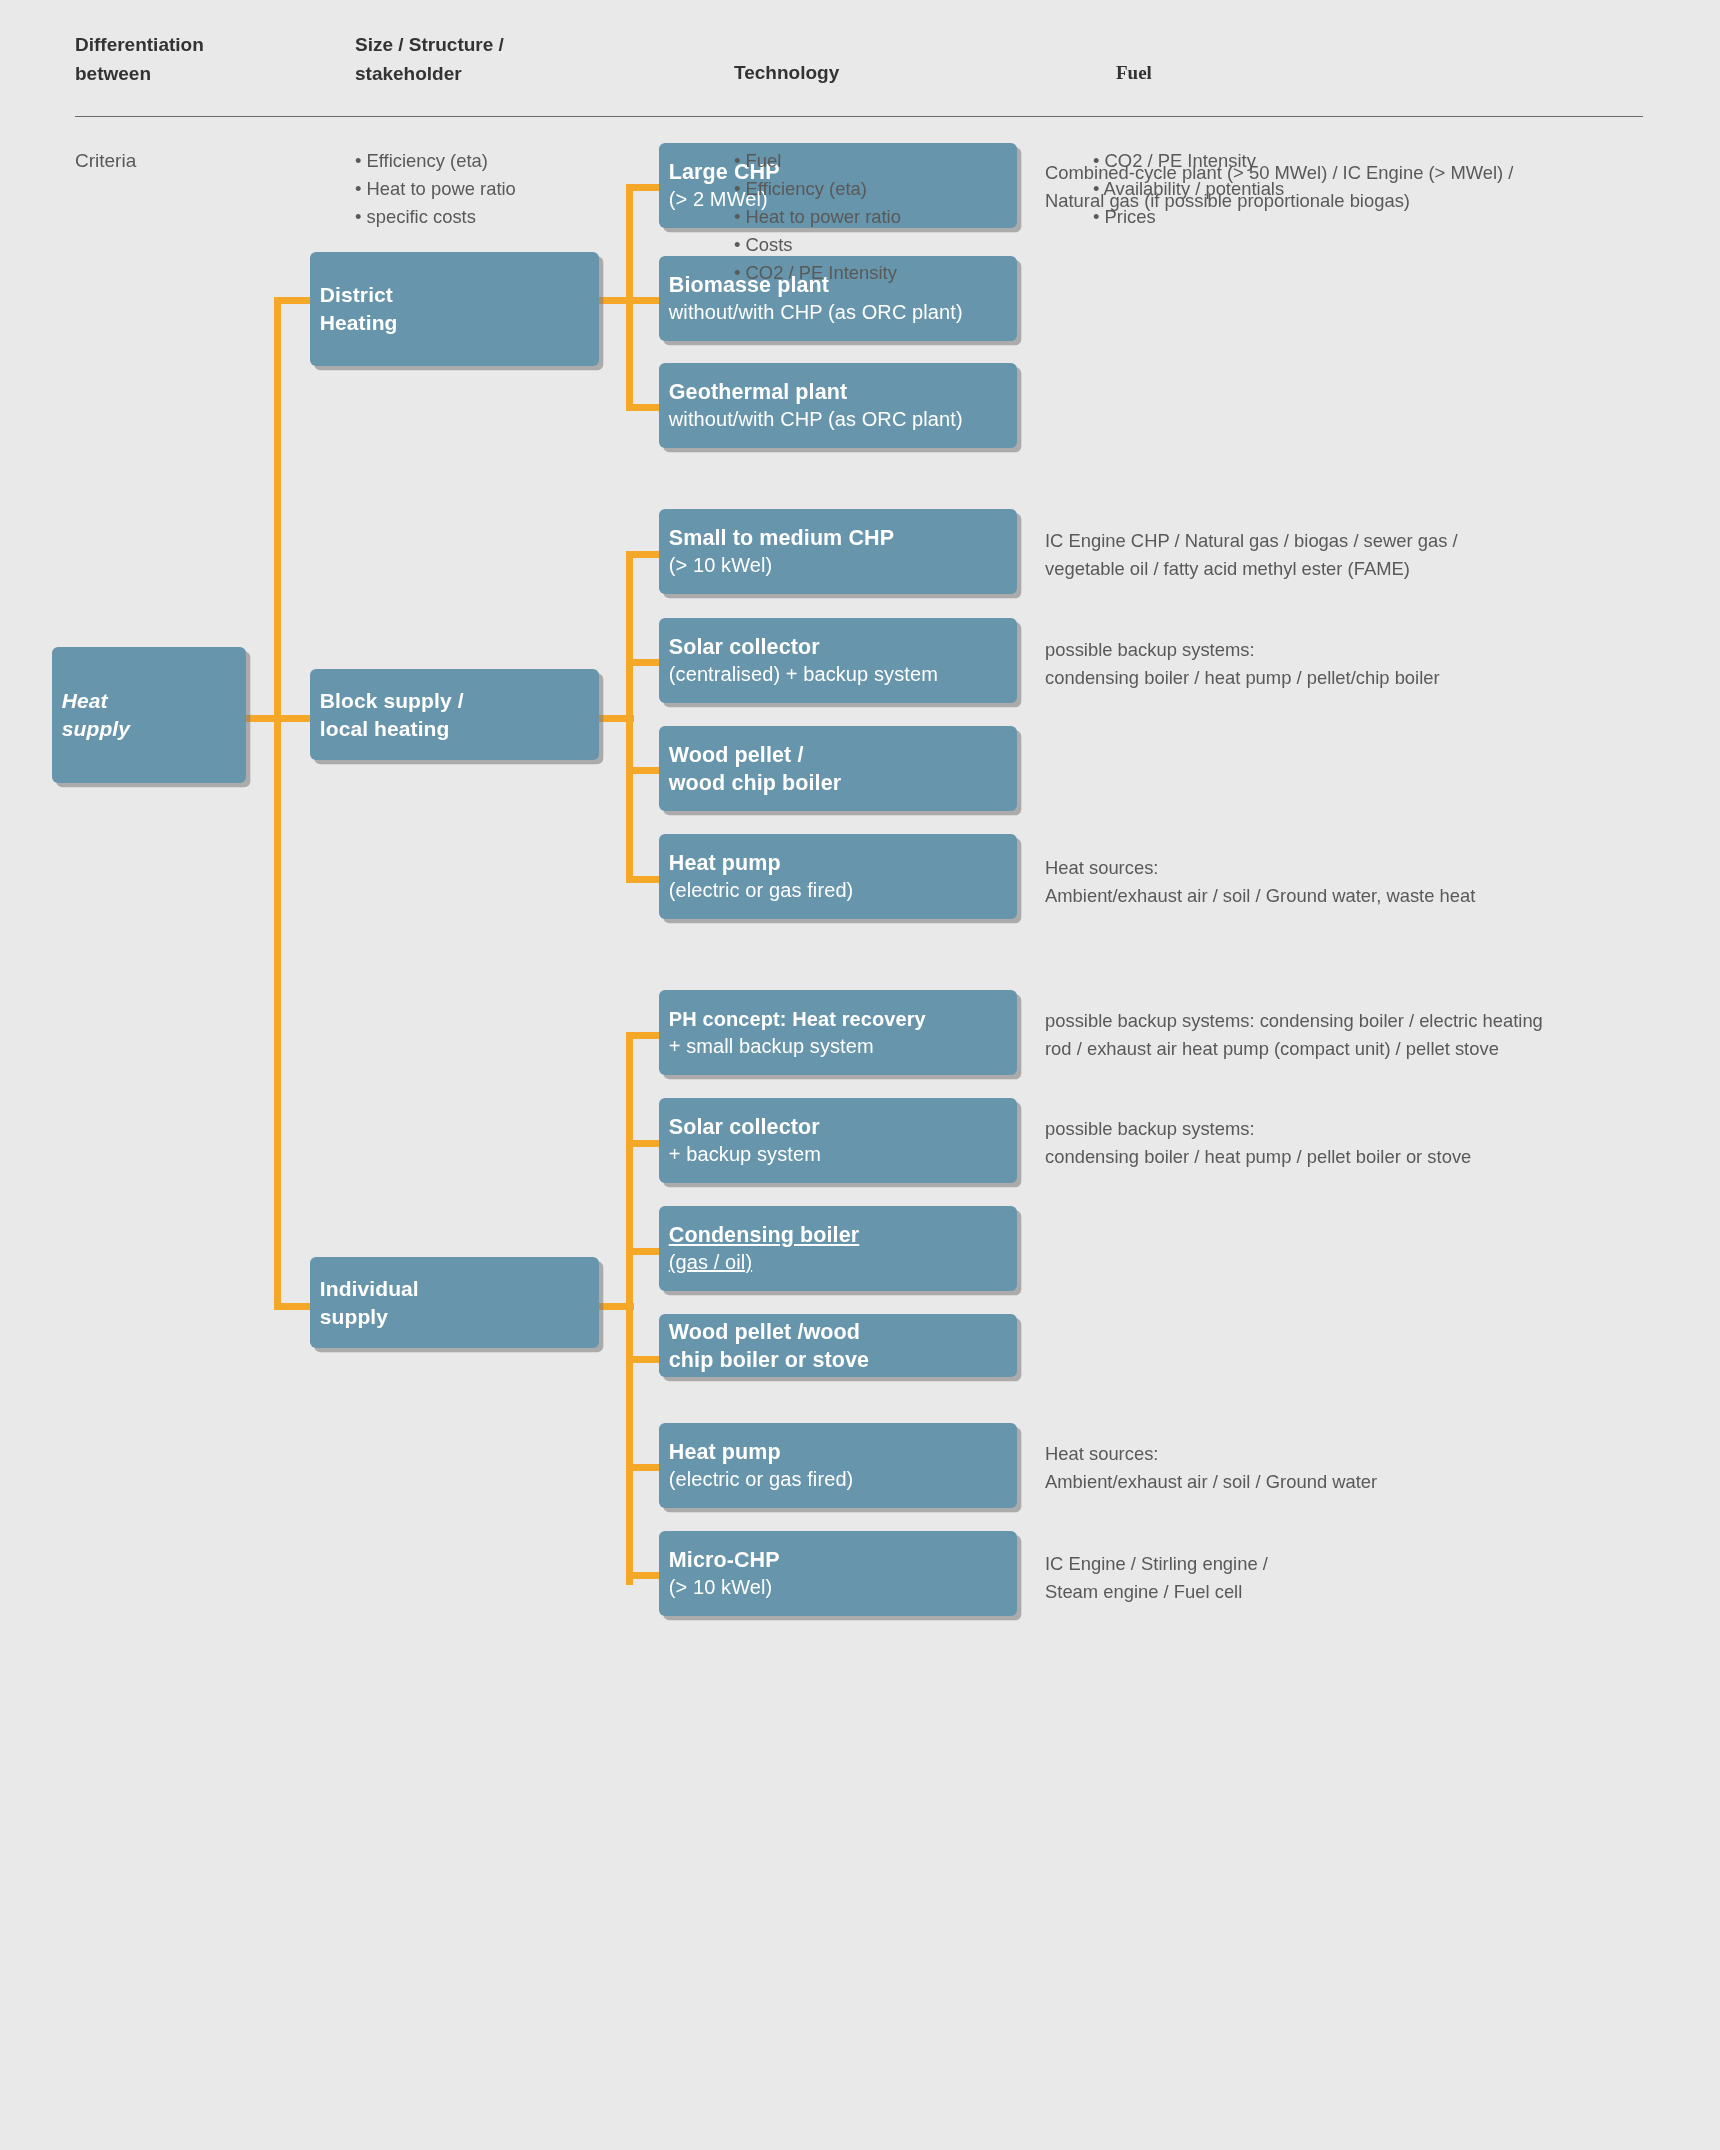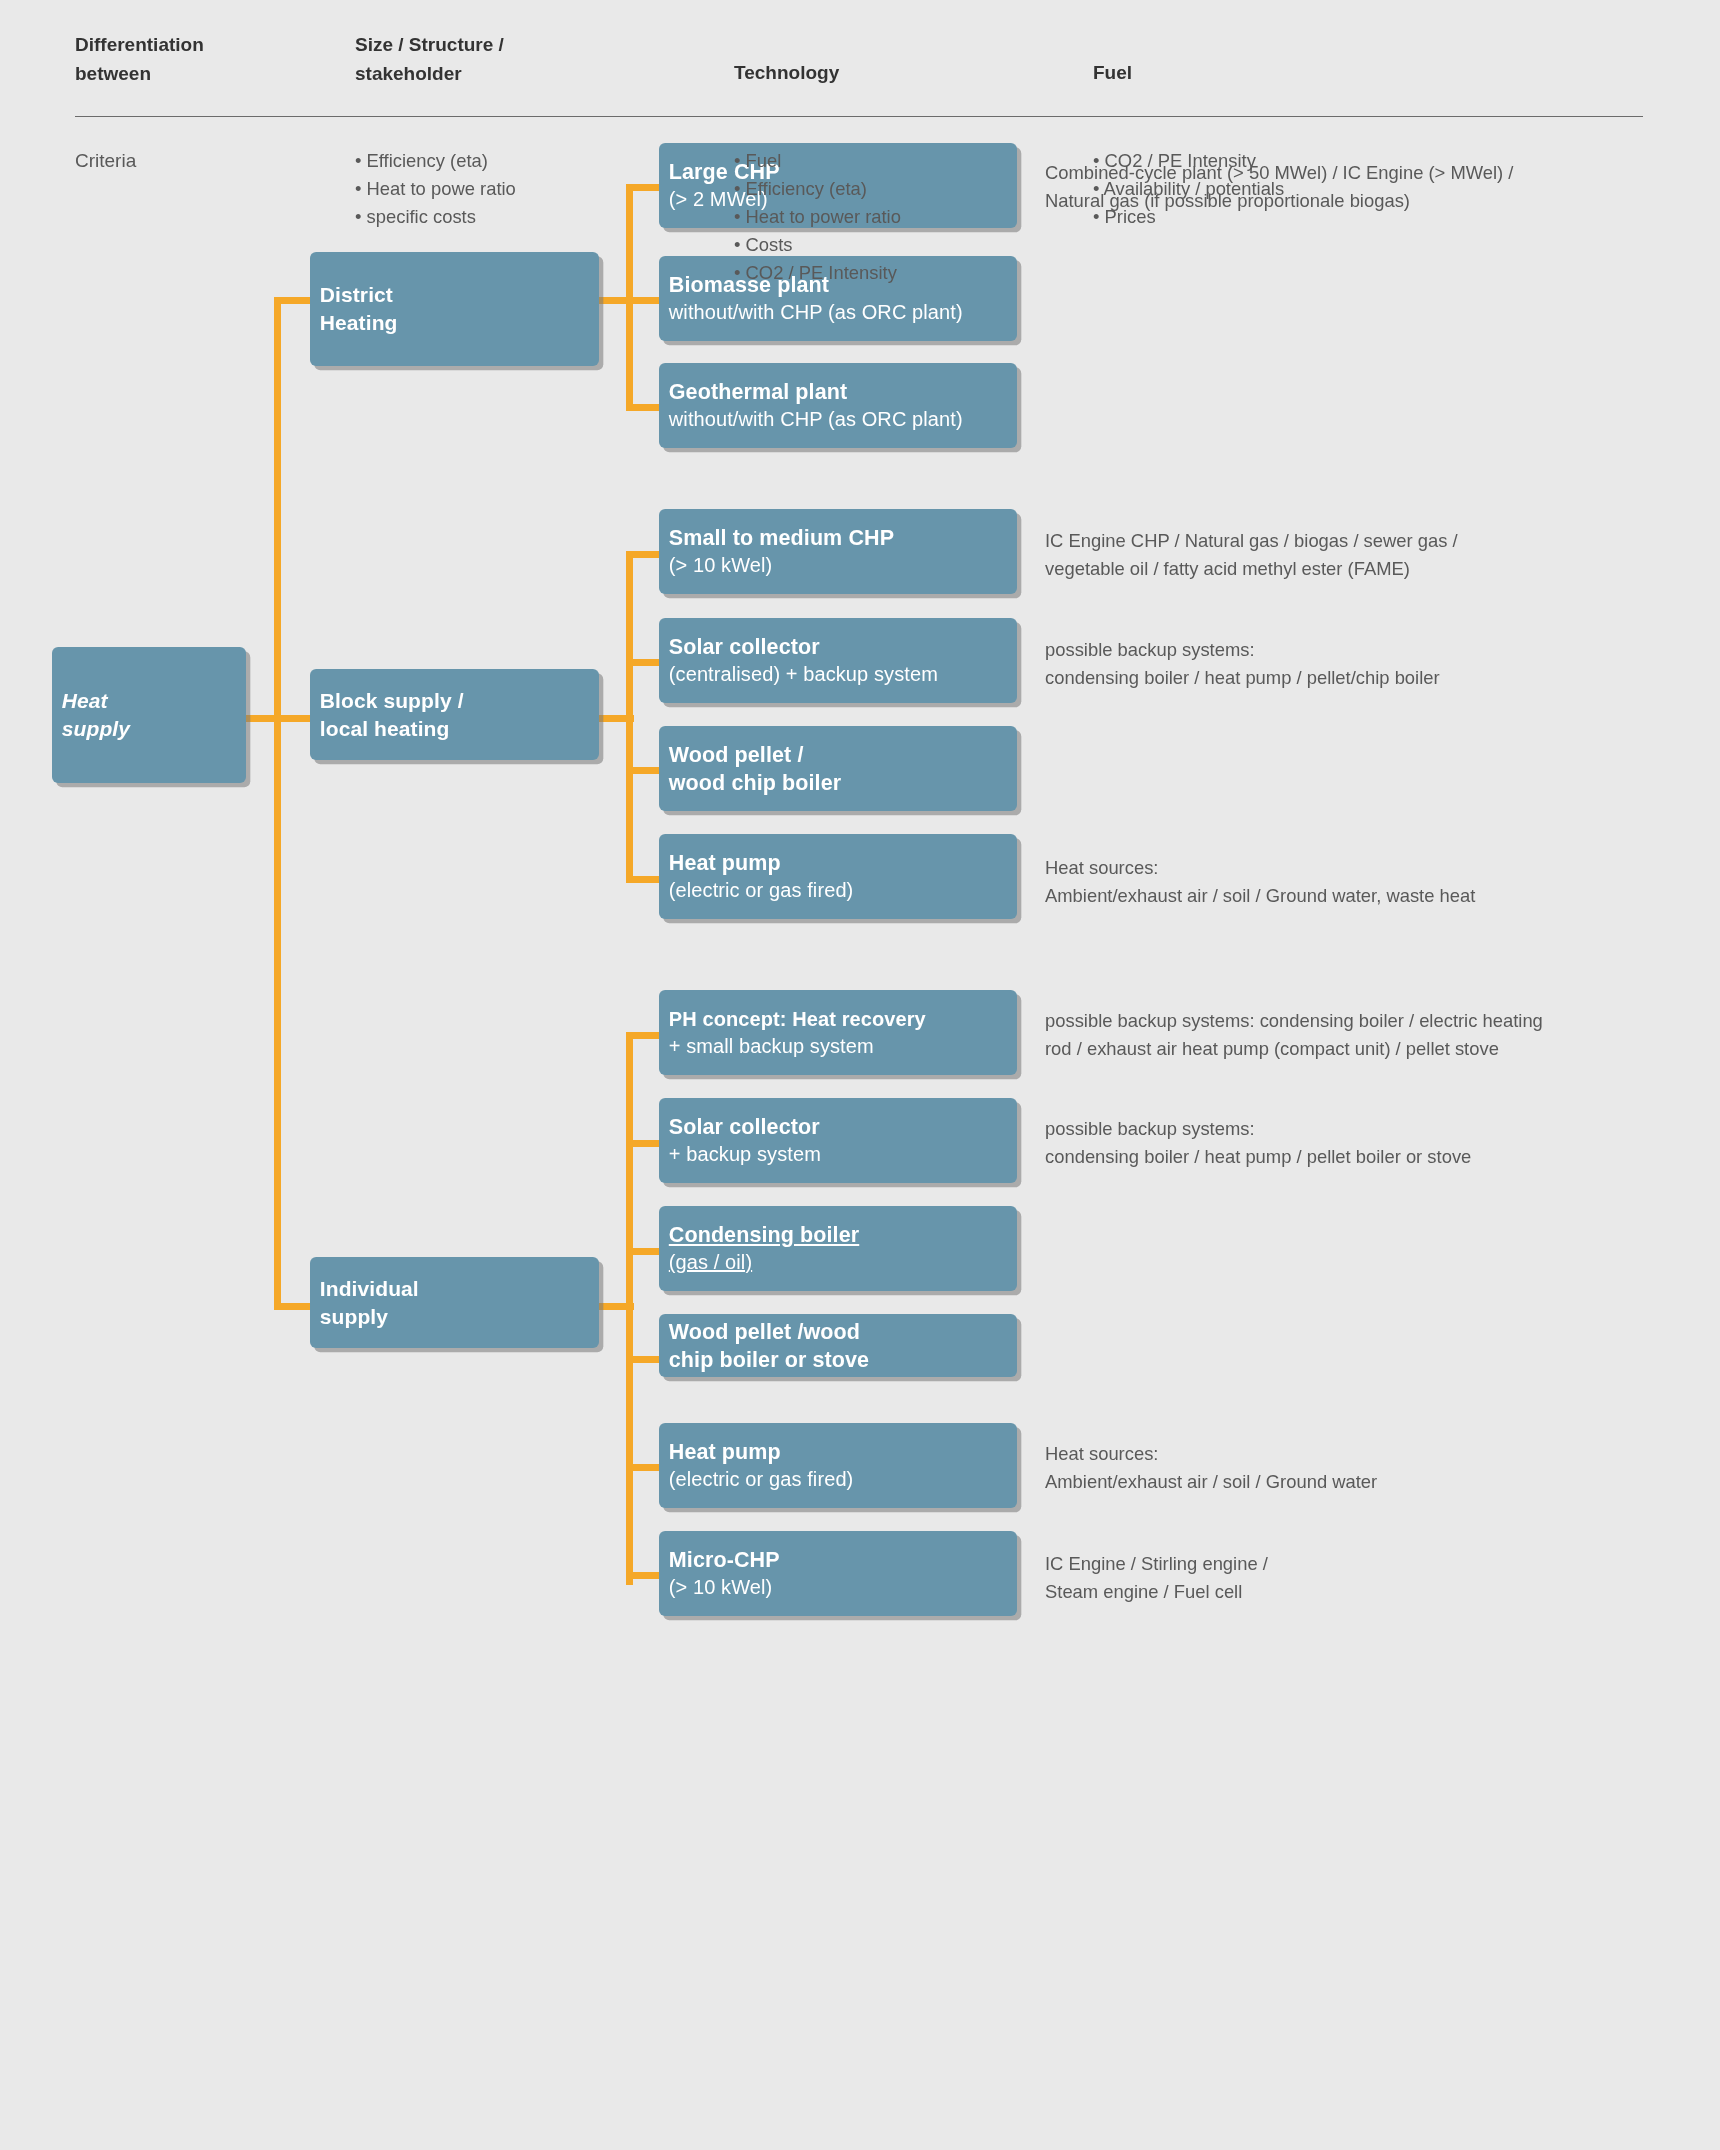--- a/index.html
+++ b/index.html
@@ -225,21 +225,21 @@
   <div class="note" style="left:1045px;top:1550px;width:670px;">IC Engine / Stirling engine /
 Steam engine / Fuel cell</div>
 
   <div id="table">
 
     <div class="th" style="left:75px;top:29.5px;width:203px;">Differentiation
 between</div>
     <div class="th" style="left:355px;top:29.5px;width:258px;">Size / Structure /
 stakeholder</div>
     <div class="th" style="left:734px;top:58px;width:258px;">Technology</div>
-    <div class="th" style="left:1093px;top:58px;width:258px;">Fuel</div>
+    <div class="th" style="left:1116px;top:58px;width:258px;font-family:Liberation Serif, serif;">Fuel</div>
 
     <div class="rule" style="left:75px;top:116px;width:1568px;"></div>
 
     <div class="rowlabel" style="left:75px;top:147px;">Criteria</div>
 
     <div class="bullets" style="left:355px;top:147px;">
         <div>• Efficiency (eta)</div>
         <div>• Heat to powe ratio</div>
         <div>• specific costs</div>
       </div>

